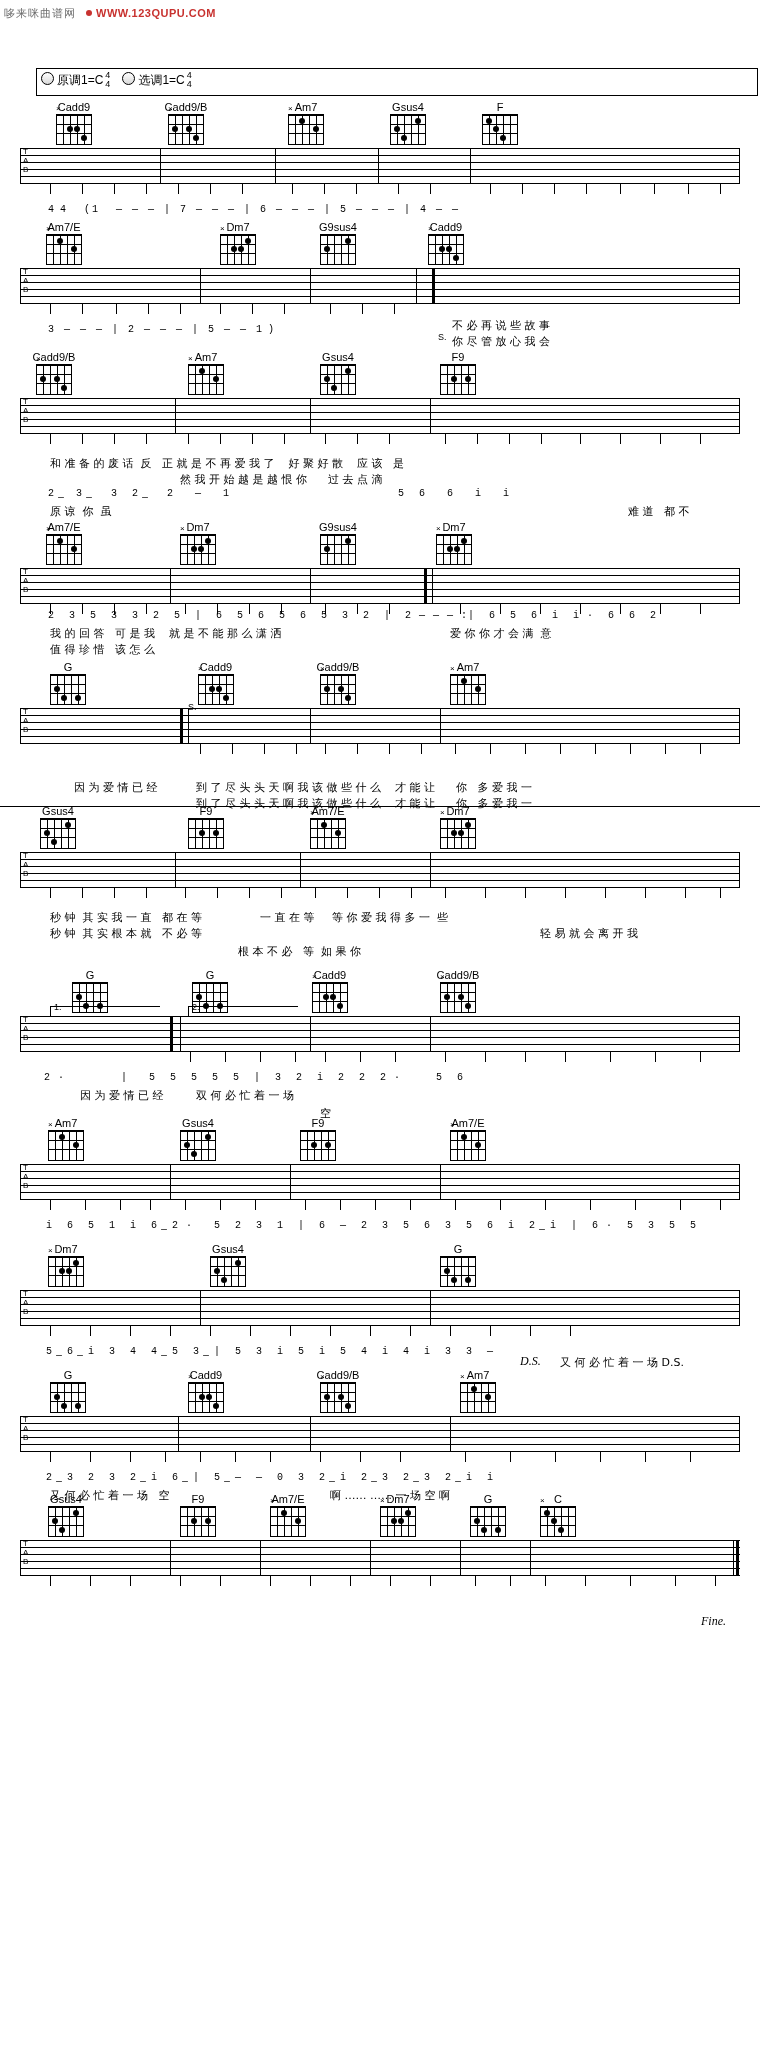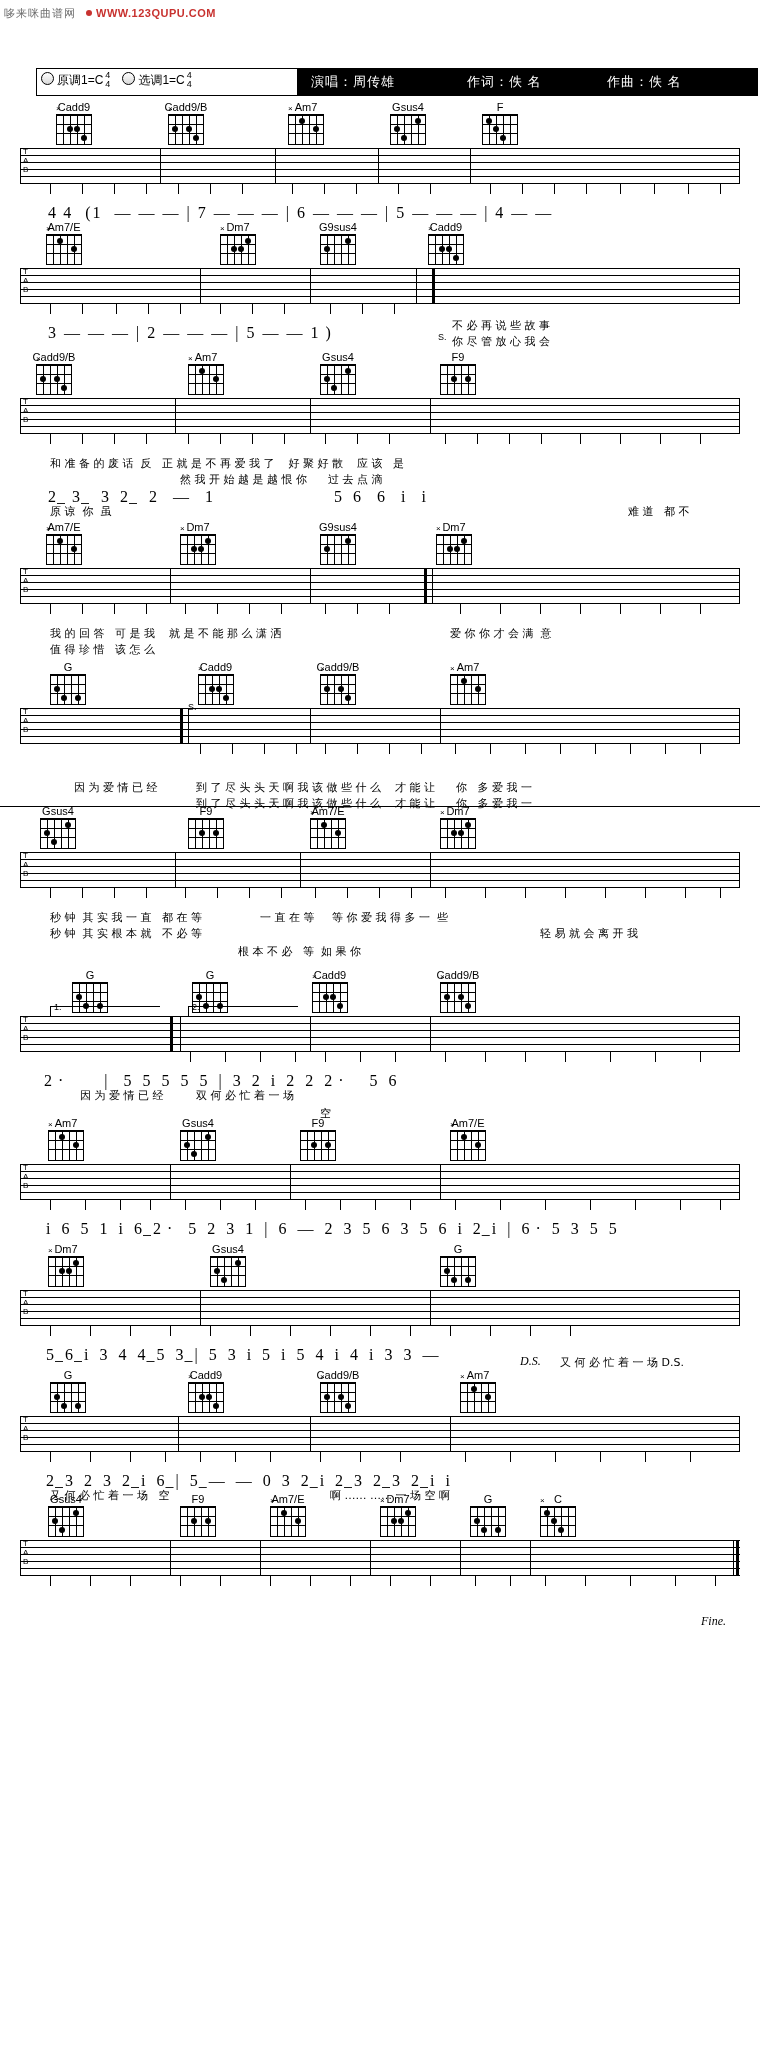--- a/index.html
+++ b/index.html
@@ -36,21 +36,21 @@
   .chordbox{position:absolute;width:36px;}
   .chordbox .cname{position:absolute;top:-13px;left:50%;transform:translateX(-50%);font-size:11px;font-family:"Liberation Sans",sans-serif;white-space:nowrap;}
   .grid{position:absolute;top:0;left:0;width:34px;height:28px;border:1px solid #000;border-top:2px solid #000;}
   .grid .v{position:absolute;top:0;bottom:0;width:1px;background:#000;}
   .grid .h{position:absolute;left:0;right:0;height:1px;background:#000;}
   .dot{position:absolute;width:6px;height:6px;background:#000;border-radius:50%;}
   .mark{position:absolute;top:-9px;font-size:8px;font-family:"Liberation Sans",sans-serif;line-height:8px;}
 
   
   .lyr{position:absolute;font-family:"DejaVu Sans",sans-serif;font-size:11px;white-space:pre;letter-spacing:0;}
-  .nums{position:absolute;font-family:Liberation Serif, serif;font-size:16px;white-space:pre;}
+  .nums{position:absolute;font-family:Liberation Mono, monospace;font-size:10px;white-space:pre;}
   .ital{font-style:italic;font-family:"Liberation Serif",serif;}
 
   .lbl{position:absolute;font-family:"Liberation Sans",sans-serif;font-size:9px;}
   .fine{position:absolute;right:14px;font-style:italic;font-family:"Liberation Serif",serif;font-size:12px;}
 </style>
 </head>
 <body>
 
 <div class="page">
 
@@ -58,25 +58,20 @@
     <div class="wm-left">哆来咪曲谱网</div>
     <div class="wm-dot"></div>
     <div class="wm-right">WWW.123QUPU.COM</div>
   </div>
 
 
   <div class="infobar">
     <div class="left">
       <span class="circle"></span><span>原调1=C</span><span class="frac"><span>4</span><br><span>4</span></span>
       &nbsp;&nbsp;<span class="circle"></span><span>选调1=C</span><span class="frac"><span>4</span><br><span>4</span></span>
-    </div>
-    <div class="right">
-      <span style="left:14px">演唱：周传雄</span>
-      <span style="left:170px">作词：佚 名</span>
-      <span style="left:310px">作曲：佚 名</span>
     </div>
   </div>
 
   <div class="sys" style="top:108px;height:100px">
 
     <div class="chordbox" style="left:36px;top:6px">
       <div class="cname">Cadd9</div>
       <div class="grid">
           <div class="v" style="left:6px"></div>
           <div class="v" style="left:13px"></div>
@@ -465,20 +460,21 @@
       <div class="stem" style="left:337px;top:36px;height:10px"></div>
       <div class="stem" style="left:369px;top:36px;height:10px"></div>
       <div class="stem" style="left:440px;top:36px;height:10px"></div>
       <div class="stem" style="left:480px;top:36px;height:10px"></div>
       <div class="stem" style="left:520px;top:36px;height:10px"></div>
       <div class="stem" style="left:560px;top:36px;height:10px"></div>
       <div class="stem" style="left:600px;top:36px;height:10px"></div>
       <div class="stem" style="left:640px;top:36px;height:10px"></div>
       <div class="stem" style="left:680px;top:36px;height:10px"></div>
     </div>
+    <div class="nums" style="top:82px;left:28px;letter-spacing:1px">2  3  5  3  3  2  5  |  6  5  6  5  6  5  3  2  |  2 — — — :|  6  5  6  i  i ·  6  6  2</div>
     <div class="lyr" style="left:30px;top:98px">我 的 回 答   可 是 我    就 是 不 能 那 么 潇 洒</div>
     <div class="lyr" style="left:30px;top:114px">值 得 珍 惜   该 怎 么</div>
     <div class="lyr" style="left:430px;top:98px">爱 你 你 才 会 满  意</div>
   </div>
 
   <div class="sys" style="top:668px;height:132px">
     <div class="chordbox" style="left:30px;top:6px">
       <div class="cname">G</div>
       <div class="grid">
           <div class="v" style="left:6px"></div>

